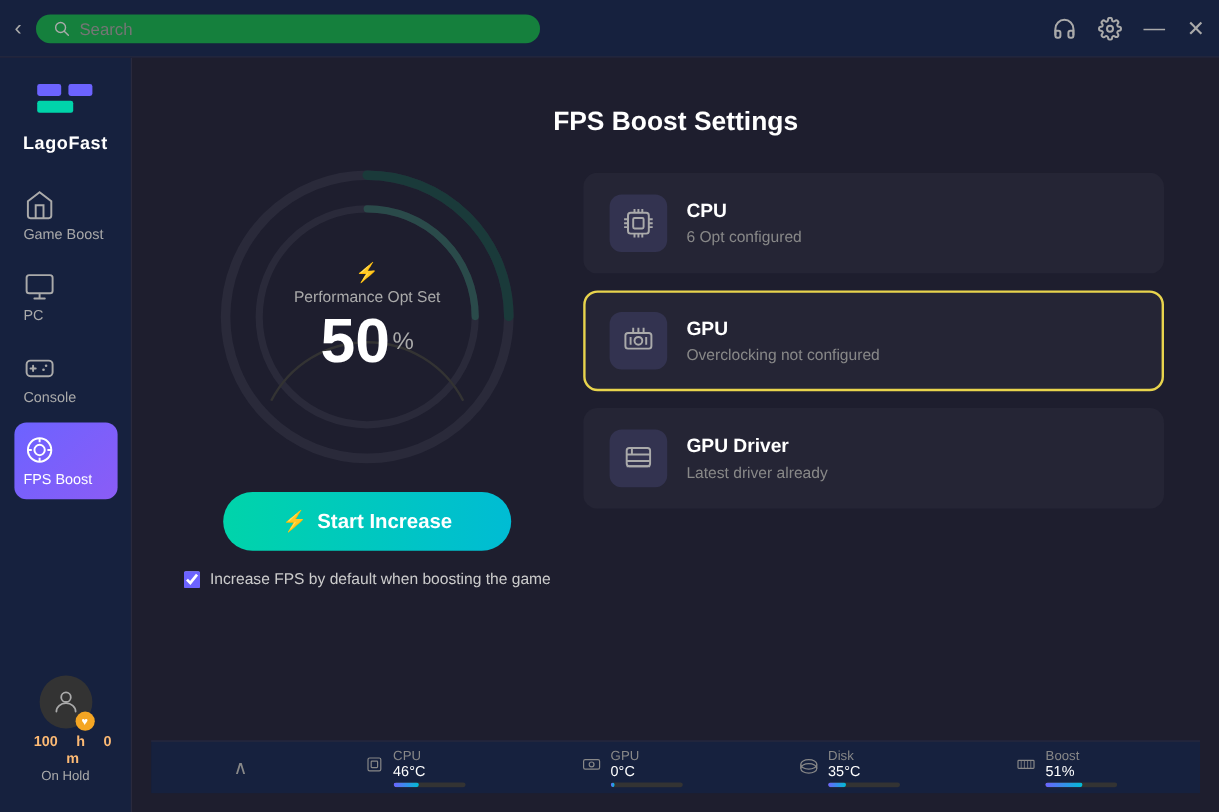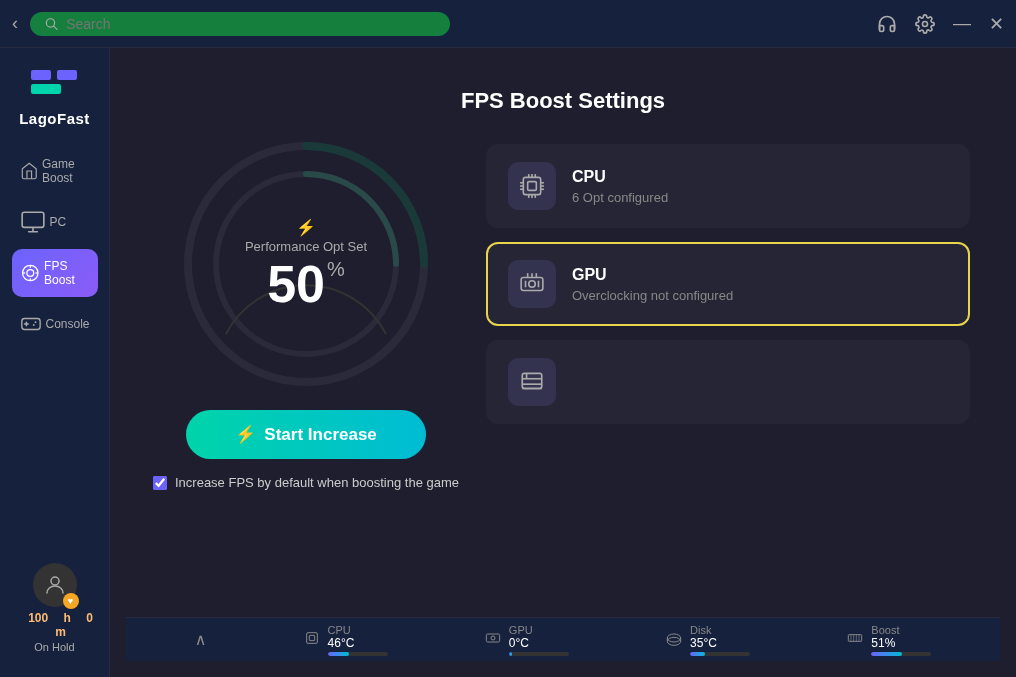--- a/index.html
+++ b/index.html
@@ -96,22 +96,22 @@
     }
     .logo-text {
       font-size: 15px;
       font-weight: bold;
       color: #fff;
       letter-spacing: 0.5px;
     }
 
     .sidebar-item {
       display: flex;
-      flex-direction: row;
-      align-items: center;
+      flex-direction: column;
+      align-items: flex-start;
       padding: 10px 8px;
       border-radius: 10px;
       cursor: pointer;
       width: 86px;
       margin-bottom: 4px;
       color: #aaa;
       font-size: 12px;
       gap: 4px;
     }
     .sidebar-item.active {
@@ -424,44 +424,44 @@
 
     <div class="sidebar-item">
       <svg viewBox="0 0 24 24" fill="none">
         <rect x="2" y="3" width="20" height="14" rx="2" stroke="#aaa" stroke-width="1.5"></rect>
         <line x1="8" y1="21" x2="16" y2="21" stroke="#aaa" stroke-width="1.5" stroke-linecap="round"></line>
         <line x1="12" y1="17" x2="12" y2="21" stroke="#aaa" stroke-width="1.5"></line>
       </svg>
       <span>PC</span>
     </div>
 
+    <div class="sidebar-item">
+      <svg viewBox="0 0 24 24" fill="none">
+        <rect x="2" y="6" width="20" height="12" rx="3" stroke="#aaa" stroke-width="1.5"></rect>
+        <line x1="7" y1="12" x2="7" y2="12" stroke="#aaa" stroke-width="2" stroke-linecap="round"></line>
+        <line x1="5" y1="12" x2="9" y2="12" stroke="#aaa" stroke-width="1.5" stroke-linecap="round"></line>
+        <line x1="7" y1="10" x2="7" y2="14" stroke="#aaa" stroke-width="1.5" stroke-linecap="round"></line>
+        <circle cx="17" cy="10" r="1" fill="#aaa"></circle>
+        <circle cx="15" cy="13" r="1" fill="#aaa"></circle>
+      </svg>
+      <span>Console</span>
+    </div>
+
     <div class="sidebar-item active">
       <svg viewBox="0 0 24 24" fill="none">
         <circle cx="12" cy="12" r="9" stroke="#fff" stroke-width="1.5"></circle>
         <circle cx="12" cy="12" r="4" stroke="#fff" stroke-width="1.5"></circle>
         <line x1="12" y1="3" x2="12" y2="6" stroke="#fff" stroke-width="1.5"></line>
         <line x1="12" y1="18" x2="12" y2="21" stroke="#fff" stroke-width="1.5"></line>
         <line x1="3" y1="12" x2="6" y2="12" stroke="#fff" stroke-width="1.5"></line>
         <line x1="18" y1="12" x2="21" y2="12" stroke="#fff" stroke-width="1.5"></line>
       </svg>
       <span>FPS Boost</span>
     </div>
 
-    <div class="sidebar-item">
-      <svg viewBox="0 0 24 24" fill="none">
-        <rect x="2" y="6" width="20" height="12" rx="3" stroke="#aaa" stroke-width="1.5"></rect>
-        <line x1="7" y1="12" x2="7" y2="12" stroke="#aaa" stroke-width="2" stroke-linecap="round"></line>
-        <line x1="5" y1="12" x2="9" y2="12" stroke="#aaa" stroke-width="1.5" stroke-linecap="round"></line>
-        <line x1="7" y1="10" x2="7" y2="14" stroke="#aaa" stroke-width="1.5" stroke-linecap="round"></line>
-        <circle cx="17" cy="10" r="1" fill="#aaa"></circle>
-        <circle cx="15" cy="13" r="1" fill="#aaa"></circle>
-      </svg>
-      <span>Console</span>
-    </div>
-
     <div class="sidebar-bottom">
       <div class="avatar-circle">
         <svg width="24" height="24" viewBox="0 0 24 24" fill="none">
           <circle cx="12" cy="8" r="4" stroke="#aaa" stroke-width="1.5"></circle>
           <path d="M4 20c0-4 3.6-7 8-7s8 3 8 7" stroke="#aaa" stroke-width="1.5" stroke-linecap="round"></path>
         </svg>
         <div class="avatar-badge">♥</div>
       </div>
       <div class="time-text">
         <span>100</span>
@@ -488,21 +488,21 @@
 
             <circle cx="130" cy="130" r="118" fill="none" stroke="#1a3a3a" stroke-width="8" stroke-dasharray="370 742" stroke-dashoffset="185" stroke-linecap="round" transform="rotate(-90 130 130)"></circle>
 
             <circle cx="130" cy="130" r="90" fill="none" stroke="#2a4a4a" stroke-width="6" stroke-dasharray="282 566" stroke-dashoffset="141" stroke-linecap="round" transform="rotate(-90 130 130)"></circle>
 
             <path d="M 50 200 A 90 90 0 0 1 210 200" fill="none" stroke="#333" stroke-width="2"></path>
           </svg>
           <div class="gauge-center">
             <div class="gauge-bolt">⚡</div>
             <div class="gauge-label">Performance Opt Set</div>
-            <div style="display:flex;align-items:flex-start;justify-content:center;">
+            <div style="display:flex;align-items:center;justify-content:center;">
               <div class="gauge-value">50</div>
               <div class="gauge-unit">%</div>
             </div>
           </div>
         </div>
 
         <button class="start-btn">
           <span>⚡</span>
           <span>Start Increase</span>
         </button>
@@ -561,20 +561,24 @@
         <div class="info-card">
           <div class="card-icon">
             <svg width="26" height="26" viewBox="0 0 24 24" fill="none">
               <rect x="3" y="4" width="18" height="14" rx="2" stroke="#aaa" stroke-width="1.5"></rect>
               <line x1="3" y1="9" x2="21" y2="9" stroke="#aaa" stroke-width="1.5"></line>
               <line x1="7" y1="4" x2="7" y2="9" stroke="#aaa" stroke-width="1.5"></line>
               <line x1="3" y1="14" x2="21" y2="14" stroke="#aaa" stroke-width="1.5"></line>
               <line x1="3" y1="18" x2="21" y2="18" stroke="#aaa" stroke-width="1.5"></line>
             </svg>
           </div>
+          <div class="card-info">
+            <div class="card-title">GPU Driver</div>
+            <div class="card-sub">Latest driver already</div>
+          </div>
         </div>
       </div>
     </div>
 
     <div class="status-bar">
       <button class="status-expand">∧</button>
       <div class="status-item">
         <span class="status-icon">
           <svg width="16" height="16" viewBox="0 0 24 24" fill="none">
             <rect x="4" y="4" width="16" height="16" rx="2" stroke="#888" stroke-width="1.5"></rect>

